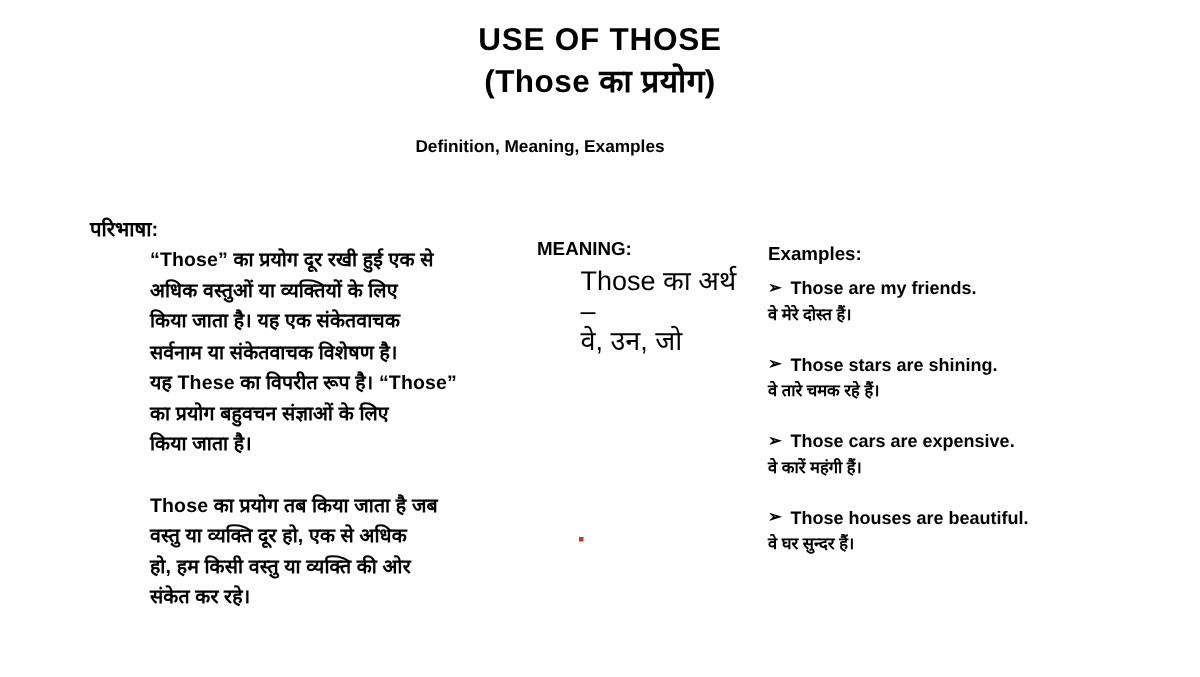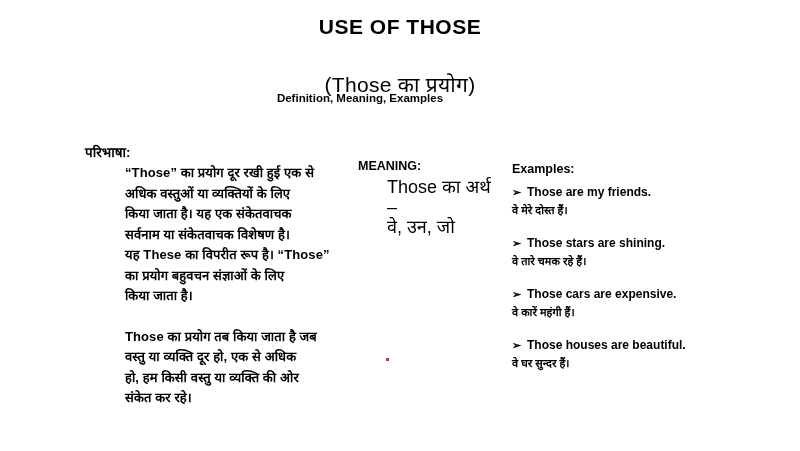--- a/index.html
+++ b/index.html
@@ -31,38 +31,37 @@
     text-align: center;
   }
   .title-line1 {
     font-size: 21px;
     font-weight: bold;
     letter-spacing: 0.5px;
     line-height: 26px;
   }
   .title-line2 {
     font-size: 21px;
-    font-weight: normal;
+    font-weight: bold;
     line-height: 30px;
     letter-spacing: 0.3px;
-    margin-top: 30px;
   }
   .subtitle {
     position: absolute;
     left: 0;
     top: 92px;
     width: 720px;
     text-align: center;
     font-size: 11.5px;
     font-weight: bold;
   }
   
   .col-definition {
     position: absolute;
-    left: 85px;
+    left: 60px;
     top: 143px;
     width: 262px;
   }
   .col-meaning {
     position: absolute;
     left: 358px;
     top: 157px;
     width: 135px;
   }
   .col-examples {

